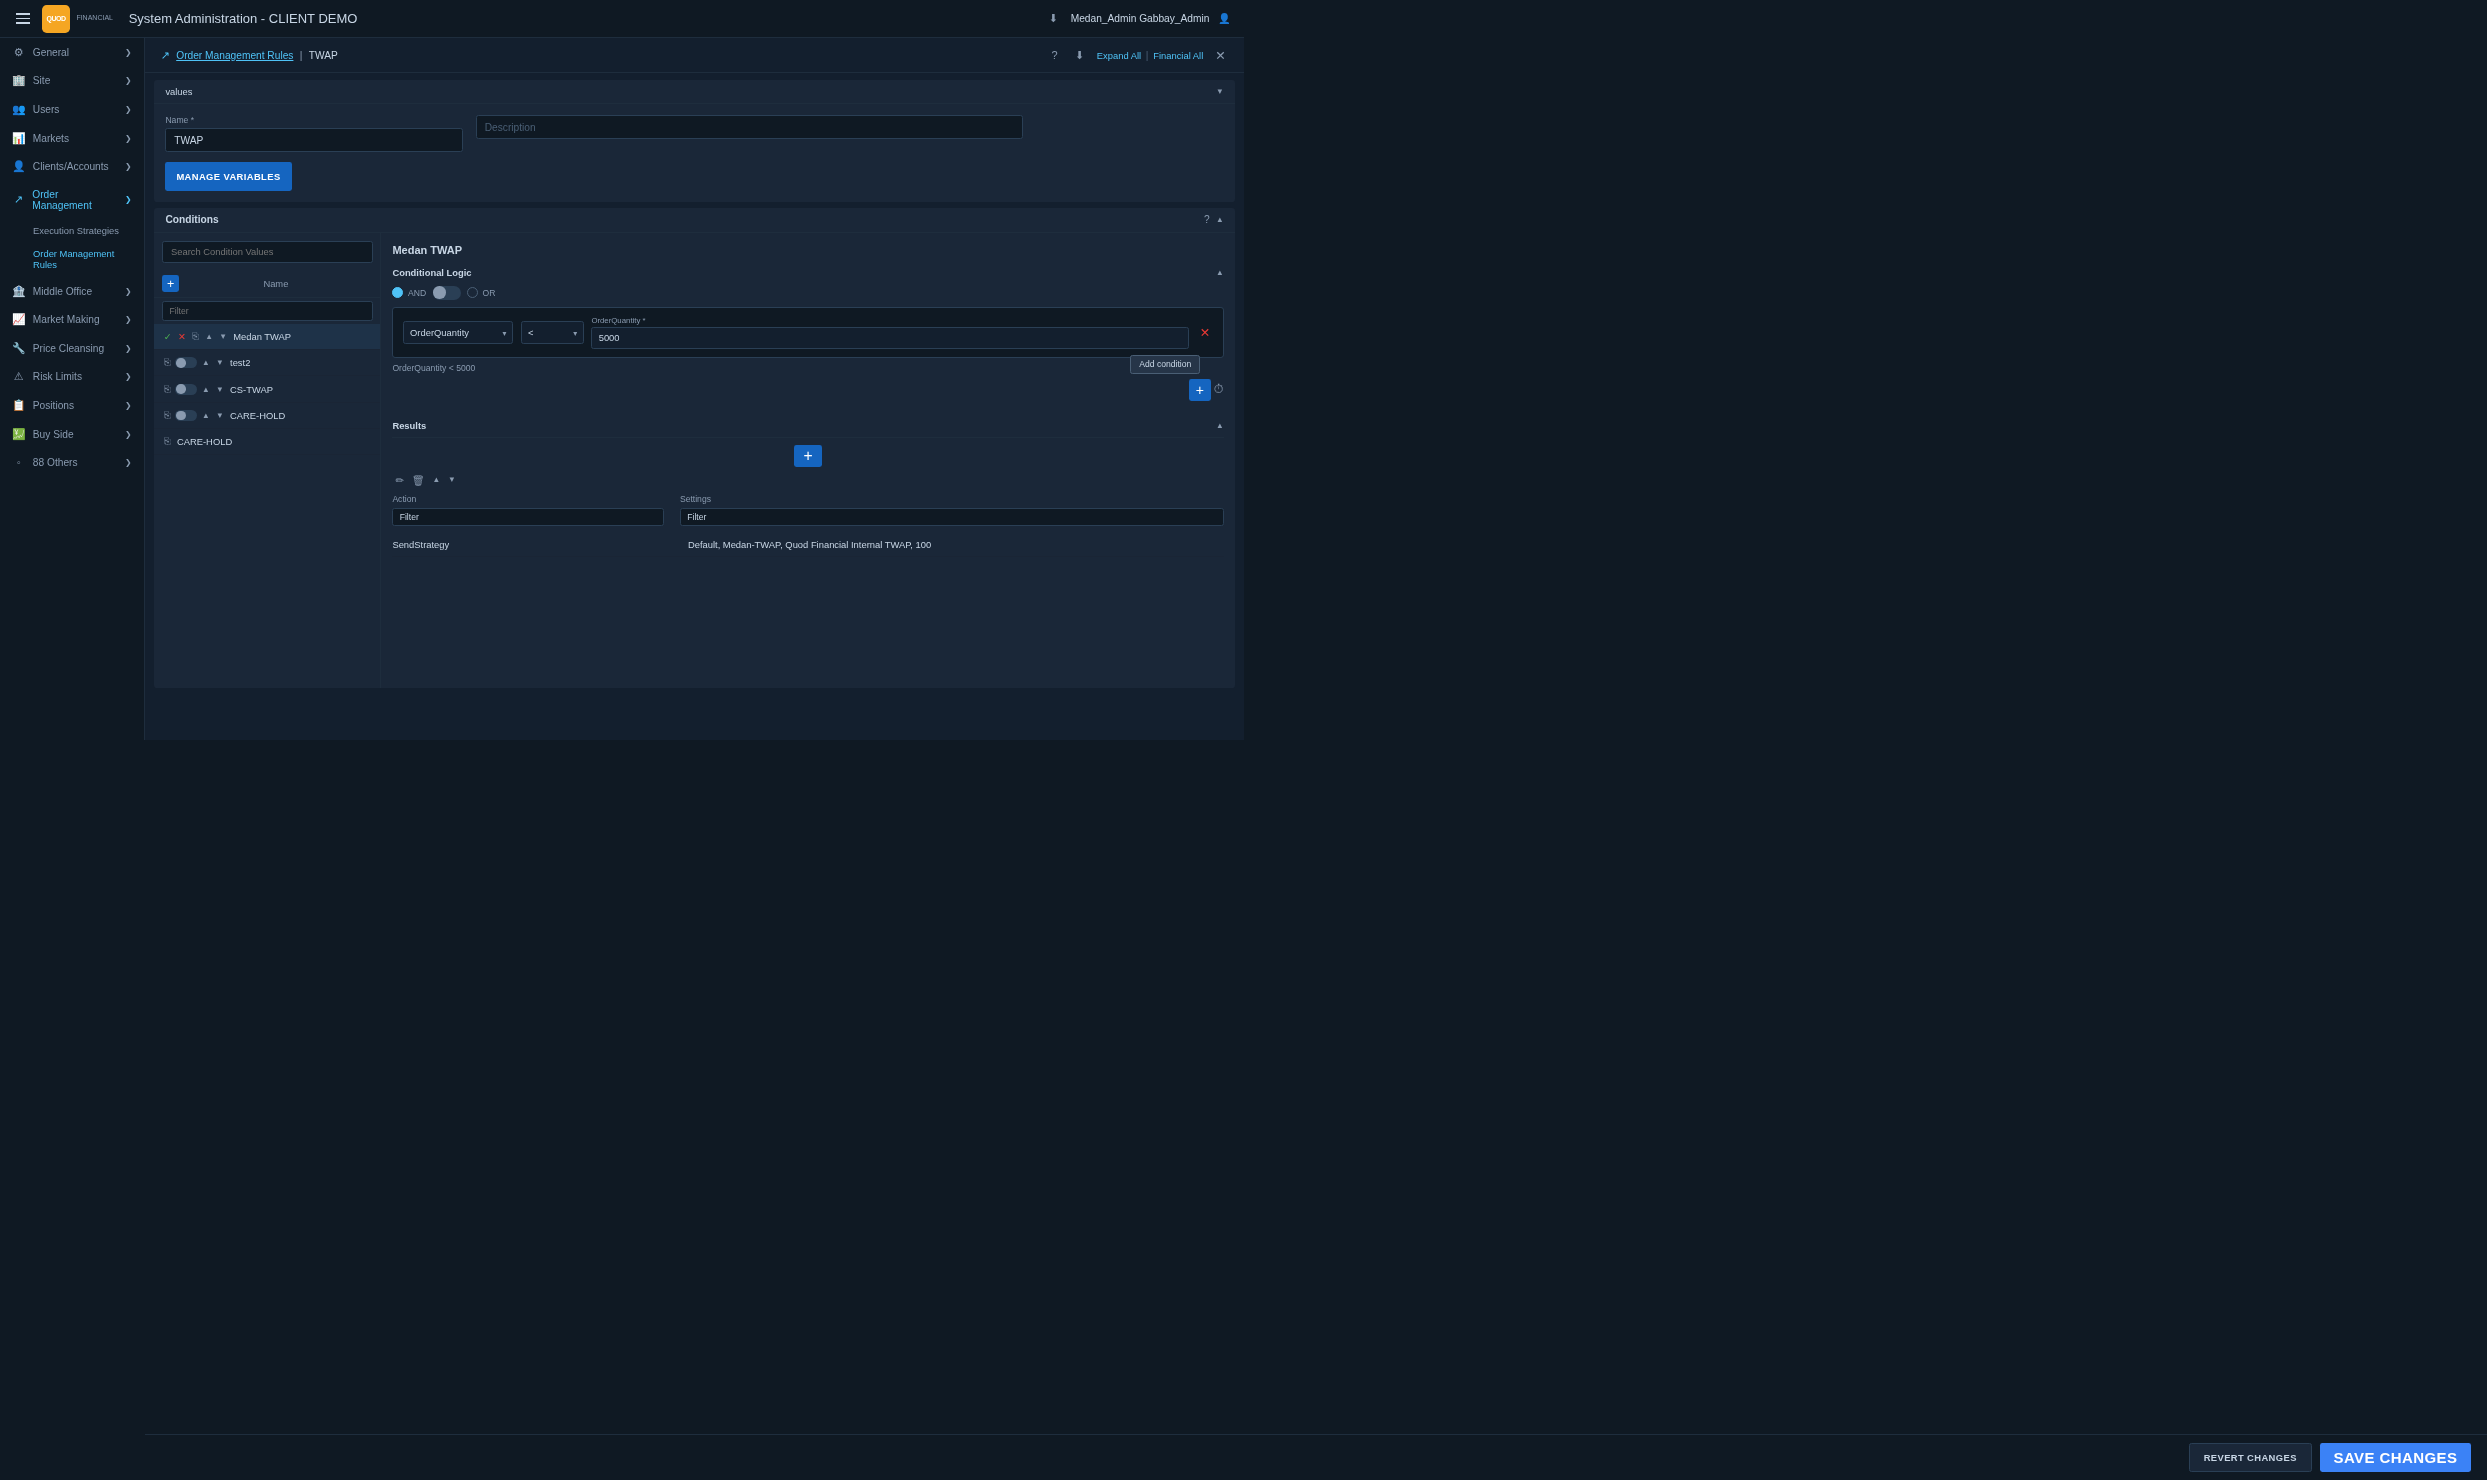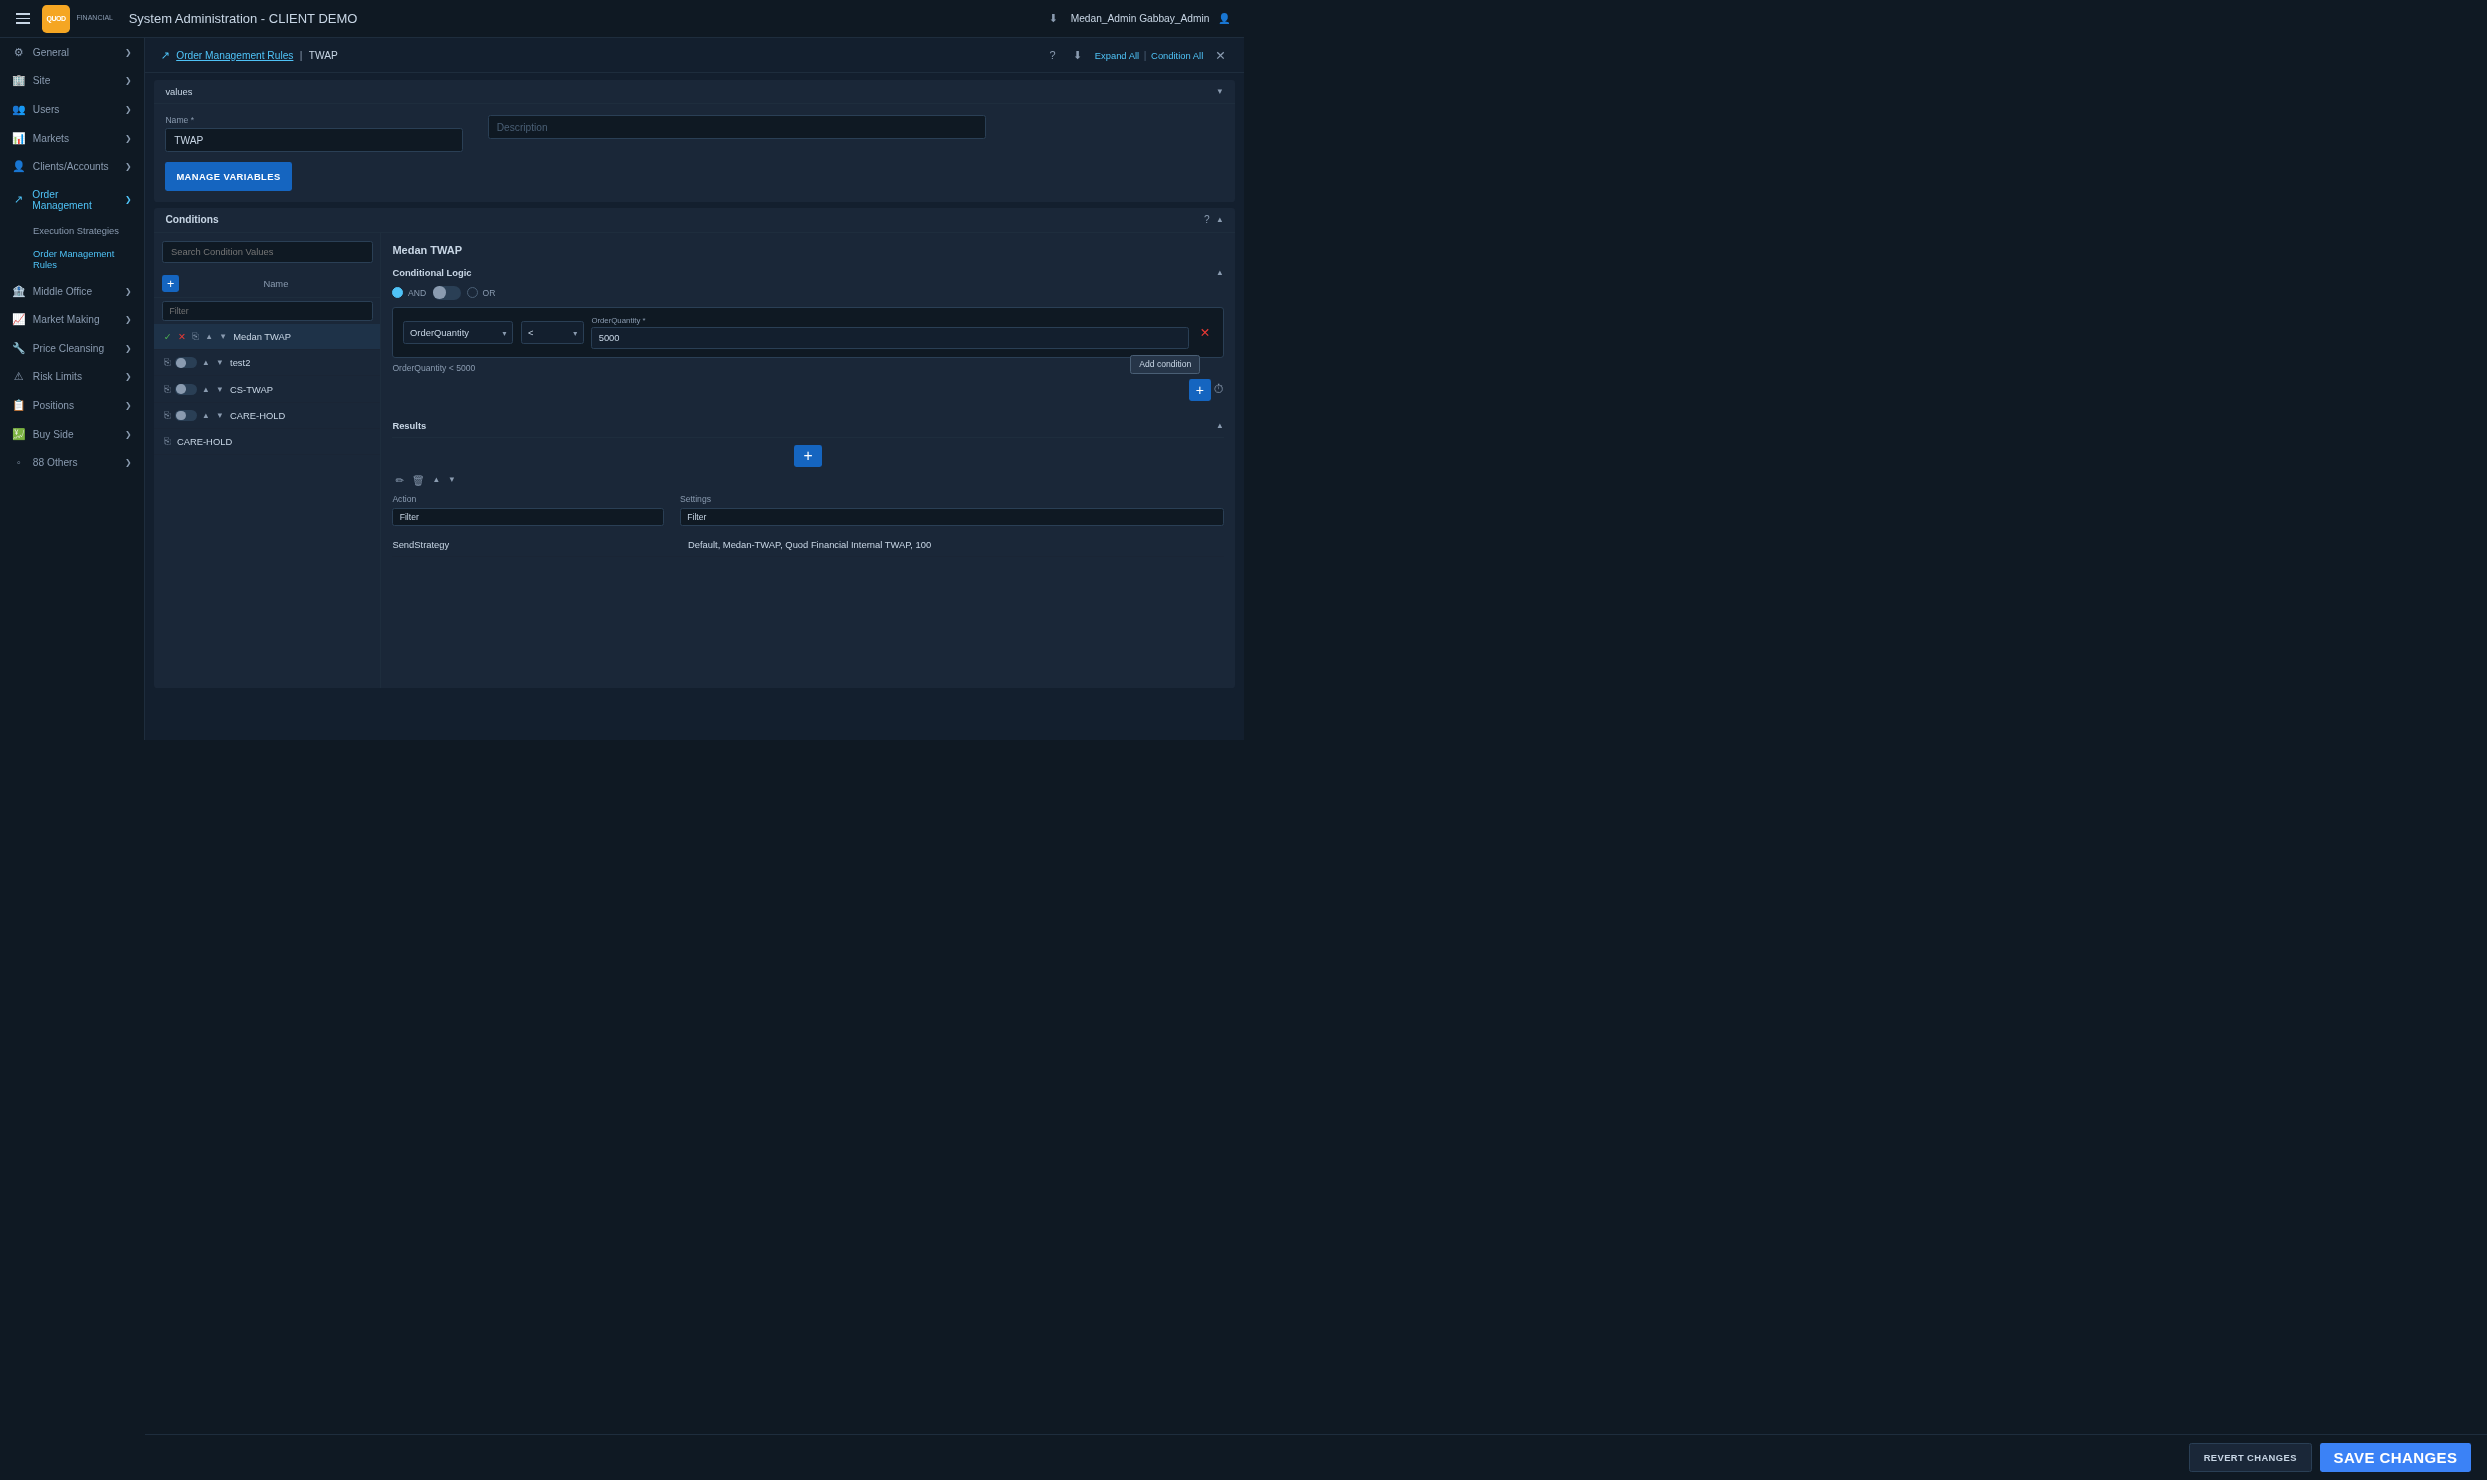--- a/index.html
+++ b/index.html
@@ -79,21 +79,21 @@
     
     .form-row { display: flex; gap: 12.5px; margin-bottom: 9.4px; }
     .form-group { display: flex; flex-direction: column; gap: 3.1px; }
     .form-label { color: #8a9bb0; font-size: 8.6px; }
     .form-input {
       background: #0f1923; border: 0.8px solid #2a3f55; border-radius: 2.4px;
       color: #c8d6e5; padding: 5.5px 7.8px; font-size: 10.2px; outline: none;
     }
     .form-input::placeholder { color: #4a5f75; }
     .form-input-wide { width: 298px; }
-    .form-input-desc { width: 498px; margin-left: 12px; }
+    .form-input-desc { width: 547px; }
 
     
     .btn-manage {
       background: #1565c0; color: #fff; border: none; border-radius: 2.4px;
       padding: 9px 11px; font-size: 9.4px; cursor: pointer; font-weight: 600;
       letter-spacing: 0.4px;
     }
 
     
     .conditions-section { background: #1a2738; margin: 6.3px 9.4px; border-radius: 3.1px; }
@@ -377,21 +377,21 @@
       <span style="color:#4fc3f7;font-size:11px;">↗</span>
       <a class="breadcrumb-link">Order Management Rules</a>
       <span class="breadcrumb-sep">|</span>
       <span class="breadcrumb-current">TWAP</span>
       <div class="panel-header-actions">
         <div class="icon-question">?</div>
         <div class="icon-download">⬇</div>
         <div class="expand-collapse-links">
           <a class="expand-link">Expand All</a>
           <span class="v-sep">|</span>
-          <a class="expand-link">Condition All</a>
+          <a class="expand-link">Financial All</a>
         </div>
         <div class="icon-close">✕</div>
       </div>
     </div>
 
     <div class="values-section">
       <div class="section-header">
         <span class="title">values</span>
         <div style="display:flex;align-items:center;gap:6.3px;">
           <span style="font-size:7.8px;color:#8a9bb0;">▼</span>

